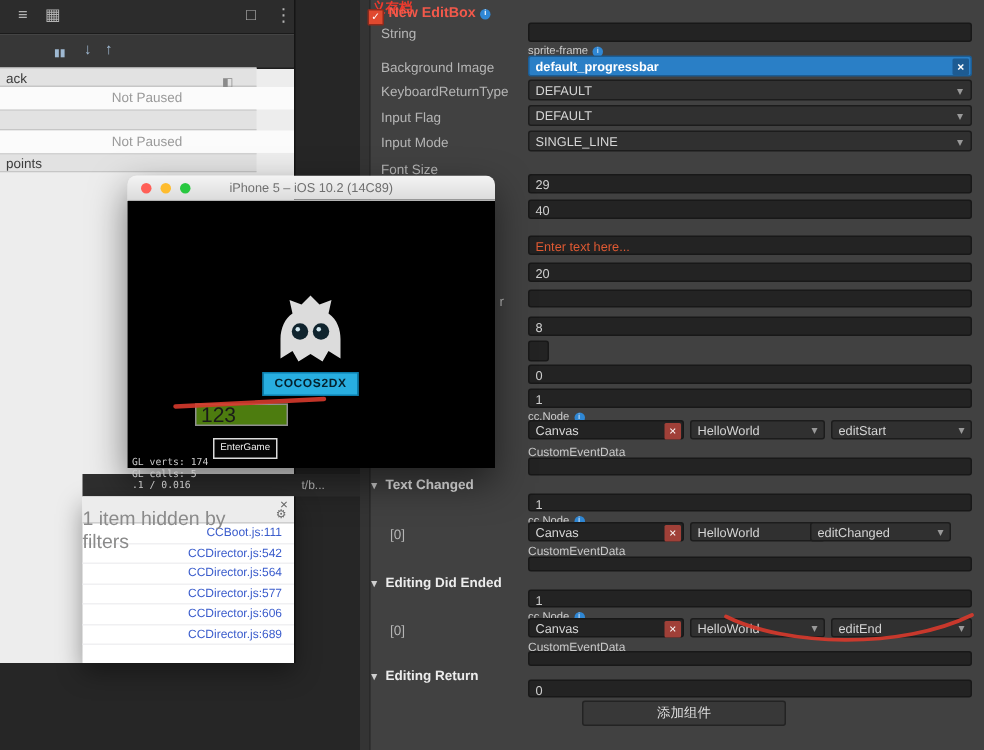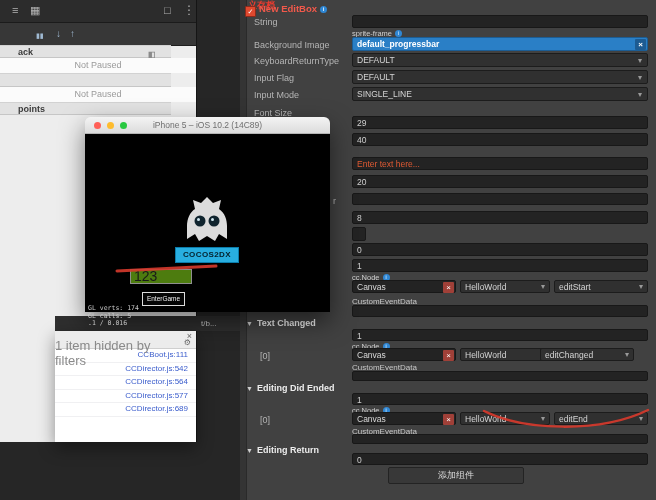--- a/index.html
+++ b/index.html
@@ -8,21 +8,21 @@
 
   
   .tb1{position:absolute;left:0;top:0;width:196px;height:22px;background:#2c2c2c;border-bottom:1px solid #1b1b1b;}
   .tb2{position:absolute;left:0;top:23px;width:196px;height:22px;background:#373737;border-bottom:1px solid #1e1e1e;}
   .ic{position:absolute;top:3px;color:#b3b3b3;font-size:11px;line-height:15px;}
   .ic2{position:absolute;top:4px;color:#9fb9d2;font-size:10px;line-height:14px;}
 
   
   .shead{position:absolute;left:0;width:171px;height:13px;background:#e2e2e2;
     border-top:1px solid #d2d2d2;border-bottom:1px solid #c6c6c6;
-    font-size:9px;color:#3c3c3c;line-height:13px;padding-left:18px;box-sizing:border-box;font-weight:bold;}
+    font-size:9px;color:#3c3c3c;line-height:13px;padding-left:4px;box-sizing:border-box;}
   .srow{position:absolute;left:0;width:196px;height:15px;background:#fbfbfb;
     font-size:9px;color:#9a9a9a;line-height:15px;text-align:center;}
   .sidefill{position:absolute;left:0;top:115px;width:196px;height:330px;background:#ededed;}
   .hic{position:absolute;left:148px;top:2px;color:#8a8a8a;font-size:8px;}
 
   
   .strip{position:absolute;left:196px;top:0;width:44px;height:500px;background:#262626;border-left:1px solid #151515;box-sizing:border-box;}
   .darkbar{position:absolute;left:55px;top:316px;width:185px;height:15px;background:#2f2f2f;color:#c9c9c9;font-size:8px;line-height:15px;}
   .bconsole{position:absolute;left:0;top:442px;width:240px;height:58px;background:#262626;}
   .bconsole span{position:absolute;left:4px;top:30px;color:#e3e3e3;font-size:8px;
@@ -259,20 +259,21 @@
   <div class="cwin">
     <div class="fbar">
       <span class="close">×</span>
       <span class="msg">1 item hidden by filters</span>
       <span class="gear">⚙</span>
     </div>
     <a class="clink">CCBoot.js:111</a>
     <a class="clink">CCDirector.js:542</a>
     <a class="clink">CCDirector.js:564</a>
     <a class="clink">CCDirector.js:577</a>
+    <a class="clink">CCDirector.js:606</a>
     <a class="clink">CCDirector.js:689</a>
   </div>
 
   <svg class="annot" style="left:114px;top:261px" width="106" height="14">
     <path d="M3 10 L102 5" stroke="#d63a2c" stroke-width="3" stroke-linecap="round" fill="none" opacity="0.9"></path>
   </svg>
   <svg class="annot" style="left:476px;top:405px" width="180" height="30">
     <path d="M8 6 C 48 26, 125 28, 172 5" stroke="#d63a2c" stroke-width="2.5" stroke-linecap="round" fill="none" opacity="0.92"></path>
   </svg>
 

